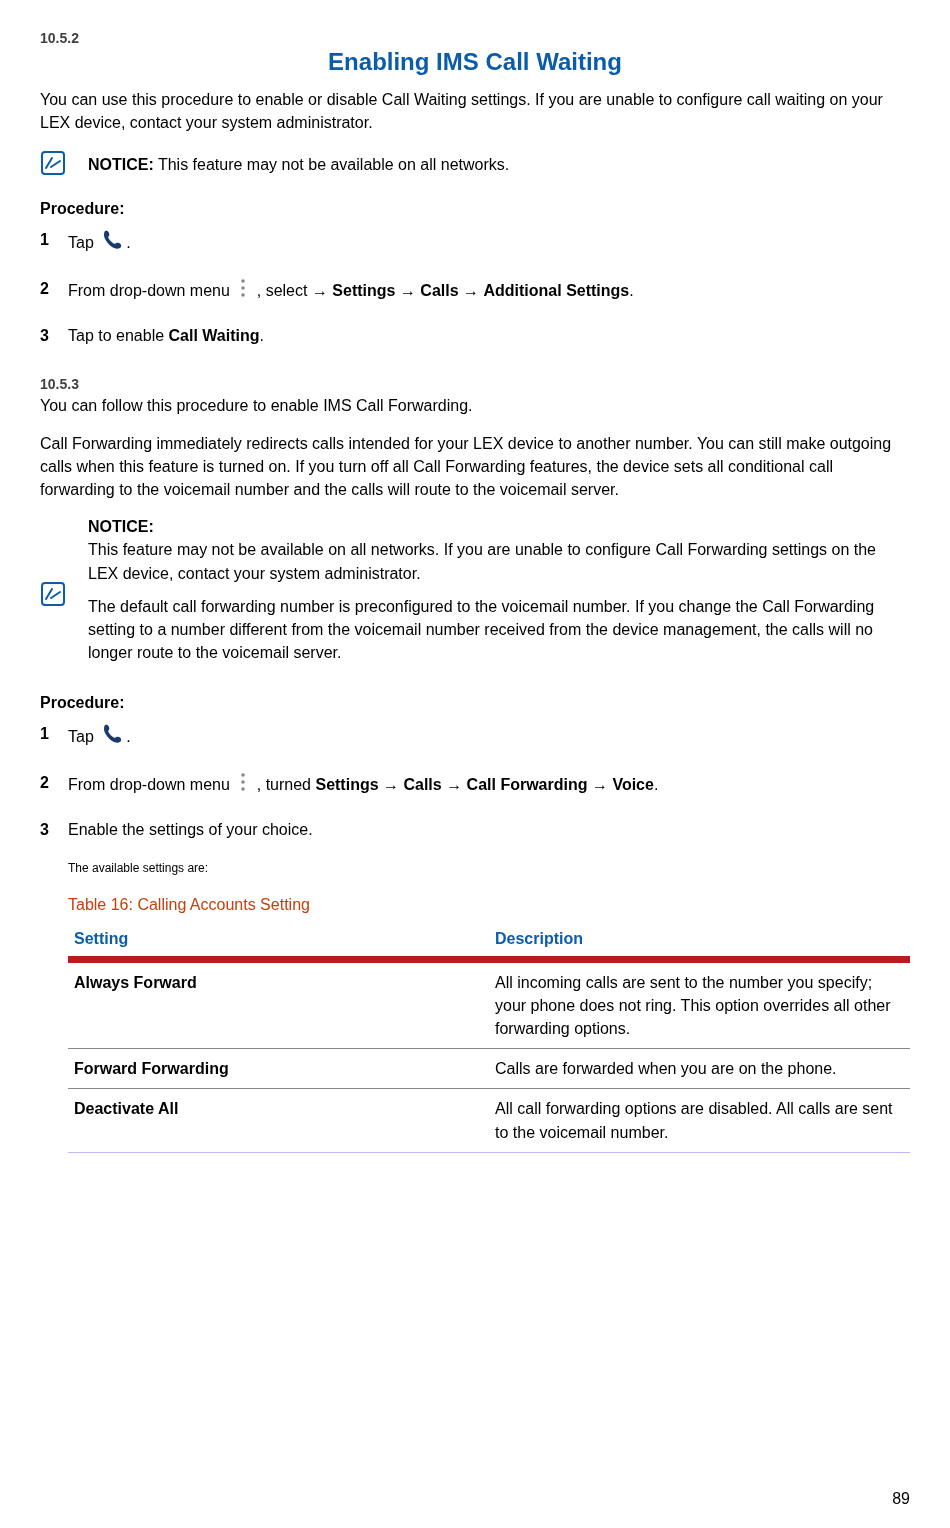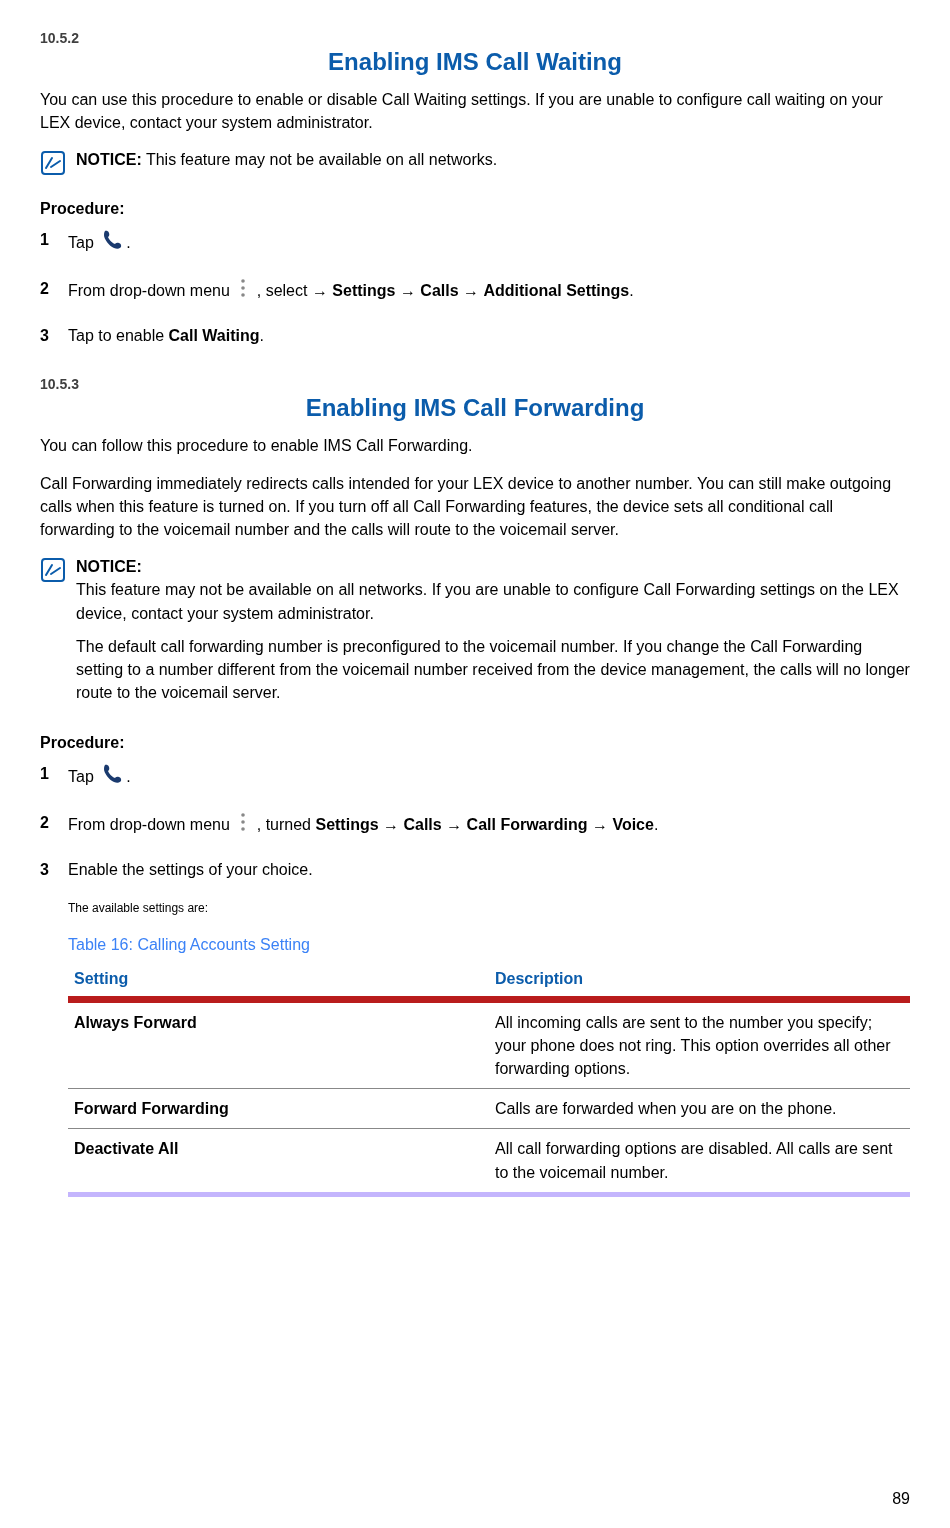--- a/index.html
+++ b/index.html
@@ -35,22 +35,23 @@
       margin: 0 0 12px 0;
       text-align: center;
     }
     .body-text {
       font-size: 16px;
       line-height: 1.45;
       margin-bottom: 14px;
     }
     .notice-block {
       display: flex;
-      align-items: flex-start;
+      align-items: center;
       margin-bottom: 20px;
+      gap: 12px;
     }
     .notice-icon {
       flex: 0 0 auto;
       margin-right: 10px;
       margin-top: 2px;
     }
     .notice-content {
       flex: 1;
       font-size: 16px;
       line-height: 1.45;
@@ -78,21 +79,21 @@
       width: 28px;
       flex: 0 0 28px;
     }
     .proc-text { flex: 1; }
     .inline-icon {
       display: inline-block;
       vertical-align: middle;
       margin: 0 2px;
     }
     .table-title {
-      color: #3b82f6;
+      color: #c2410c;
       font-size: 16px;
       margin: 18px 0 8px 0;
     }
     table.settings {
       width: 100%;
       border-collapse: collapse;
       font-size: 16px;
     }
     table.settings th {
       text-align: left;
@@ -102,21 +103,21 @@
       padding: 8px 6px;
       width: 50%;
     }
     table.settings td {
       border-top: 1px solid #888;
       padding: 8px 6px;
       vertical-align: top;
       line-height: 1.45;
     }
     table.settings tr:last-child td {
-      border-bottom: 5px solid #c4b5fd;
+      border-bottom: 1px solid #c4b5fd;
     }
     .page-number {
       position: absolute;
       bottom: 20px;
       right: 40px;
       font-size: 16px;
     }
     strong { font-weight: bold; }
     .sub-text {
       margin-top: 18px;
@@ -172,21 +173,20 @@
     </li>
     <li>
       <span class="proc-num">3</span>
       <span class="proc-text">
         <span>Tap to enable </span><strong>Call Waiting</strong><span>.</span>
       </span>
     </li>
   </ol>
 
   <div class="section-number">10.5.3</div>
-  <div class="section-heading">Enabling IMS Call Forwarding</div>
   <div class="body-text">You can follow this procedure to enable IMS Call Forwarding.</div>
   <div class="body-text">Call Forwarding immediately redirects calls intended for your LEX device to another number. You can still make outgoing calls when this feature is turned on. If you turn off all Call Forwarding features, the device sets all conditional call forwarding to the voicemail number and the calls will route to the voicemail server.</div>
 
   <div class="notice-block">
     <span class="notice-icon">
       <svg width="26" height="26" viewBox="0 0 26 26">
         <rect x="2" y="2" width="22" height="22" rx="3" fill="none" stroke="#0B5CAB" stroke-width="2"></rect>
         <path d="M6 18 L12 8 M11 17 L20 11" stroke="#0B5CAB" stroke-width="2" fill="none" stroke-linecap="round"></path>
       </svg>
     </span>

